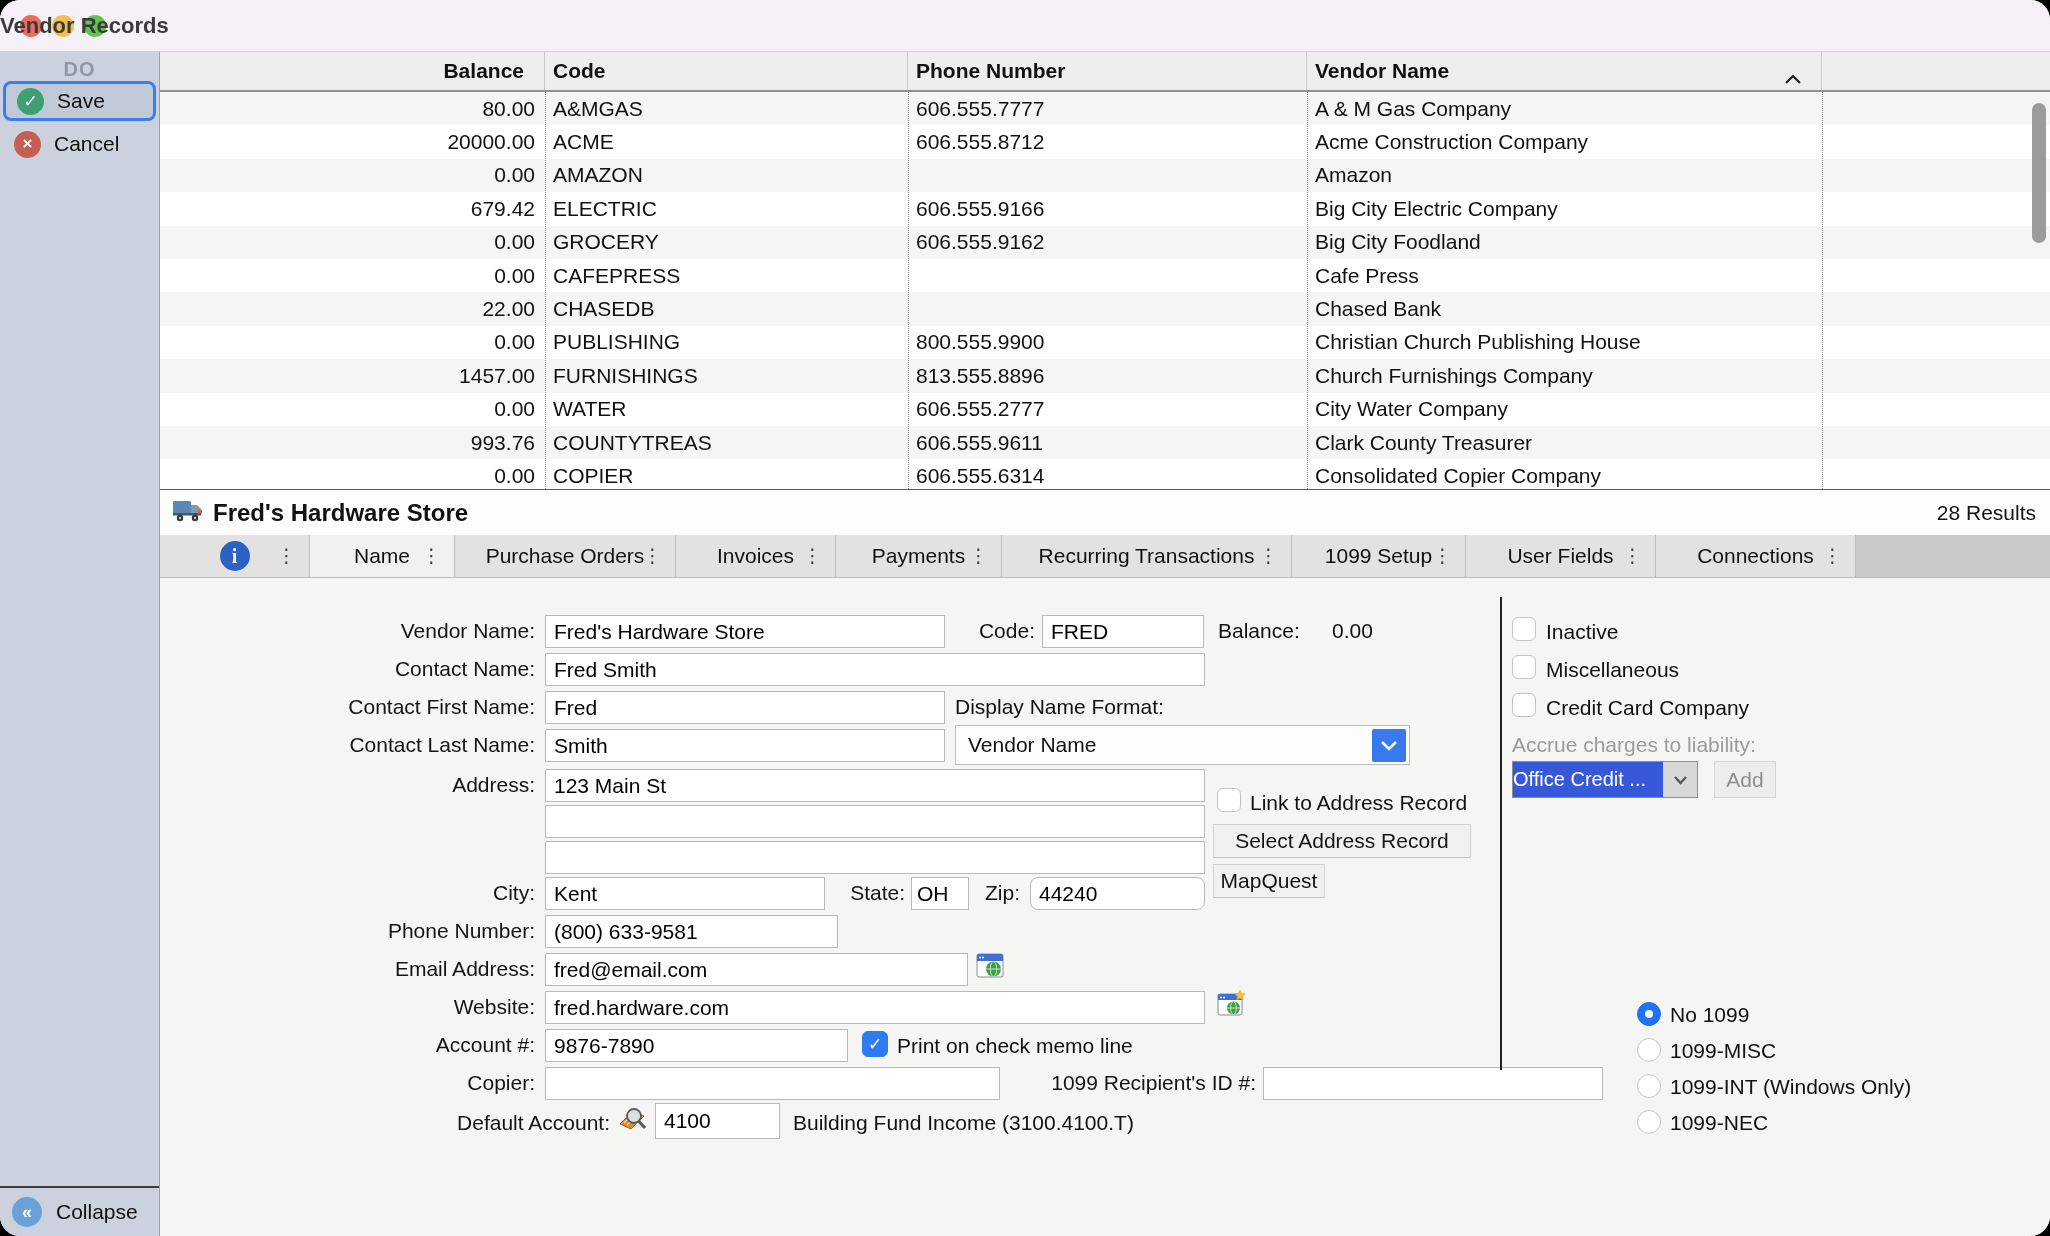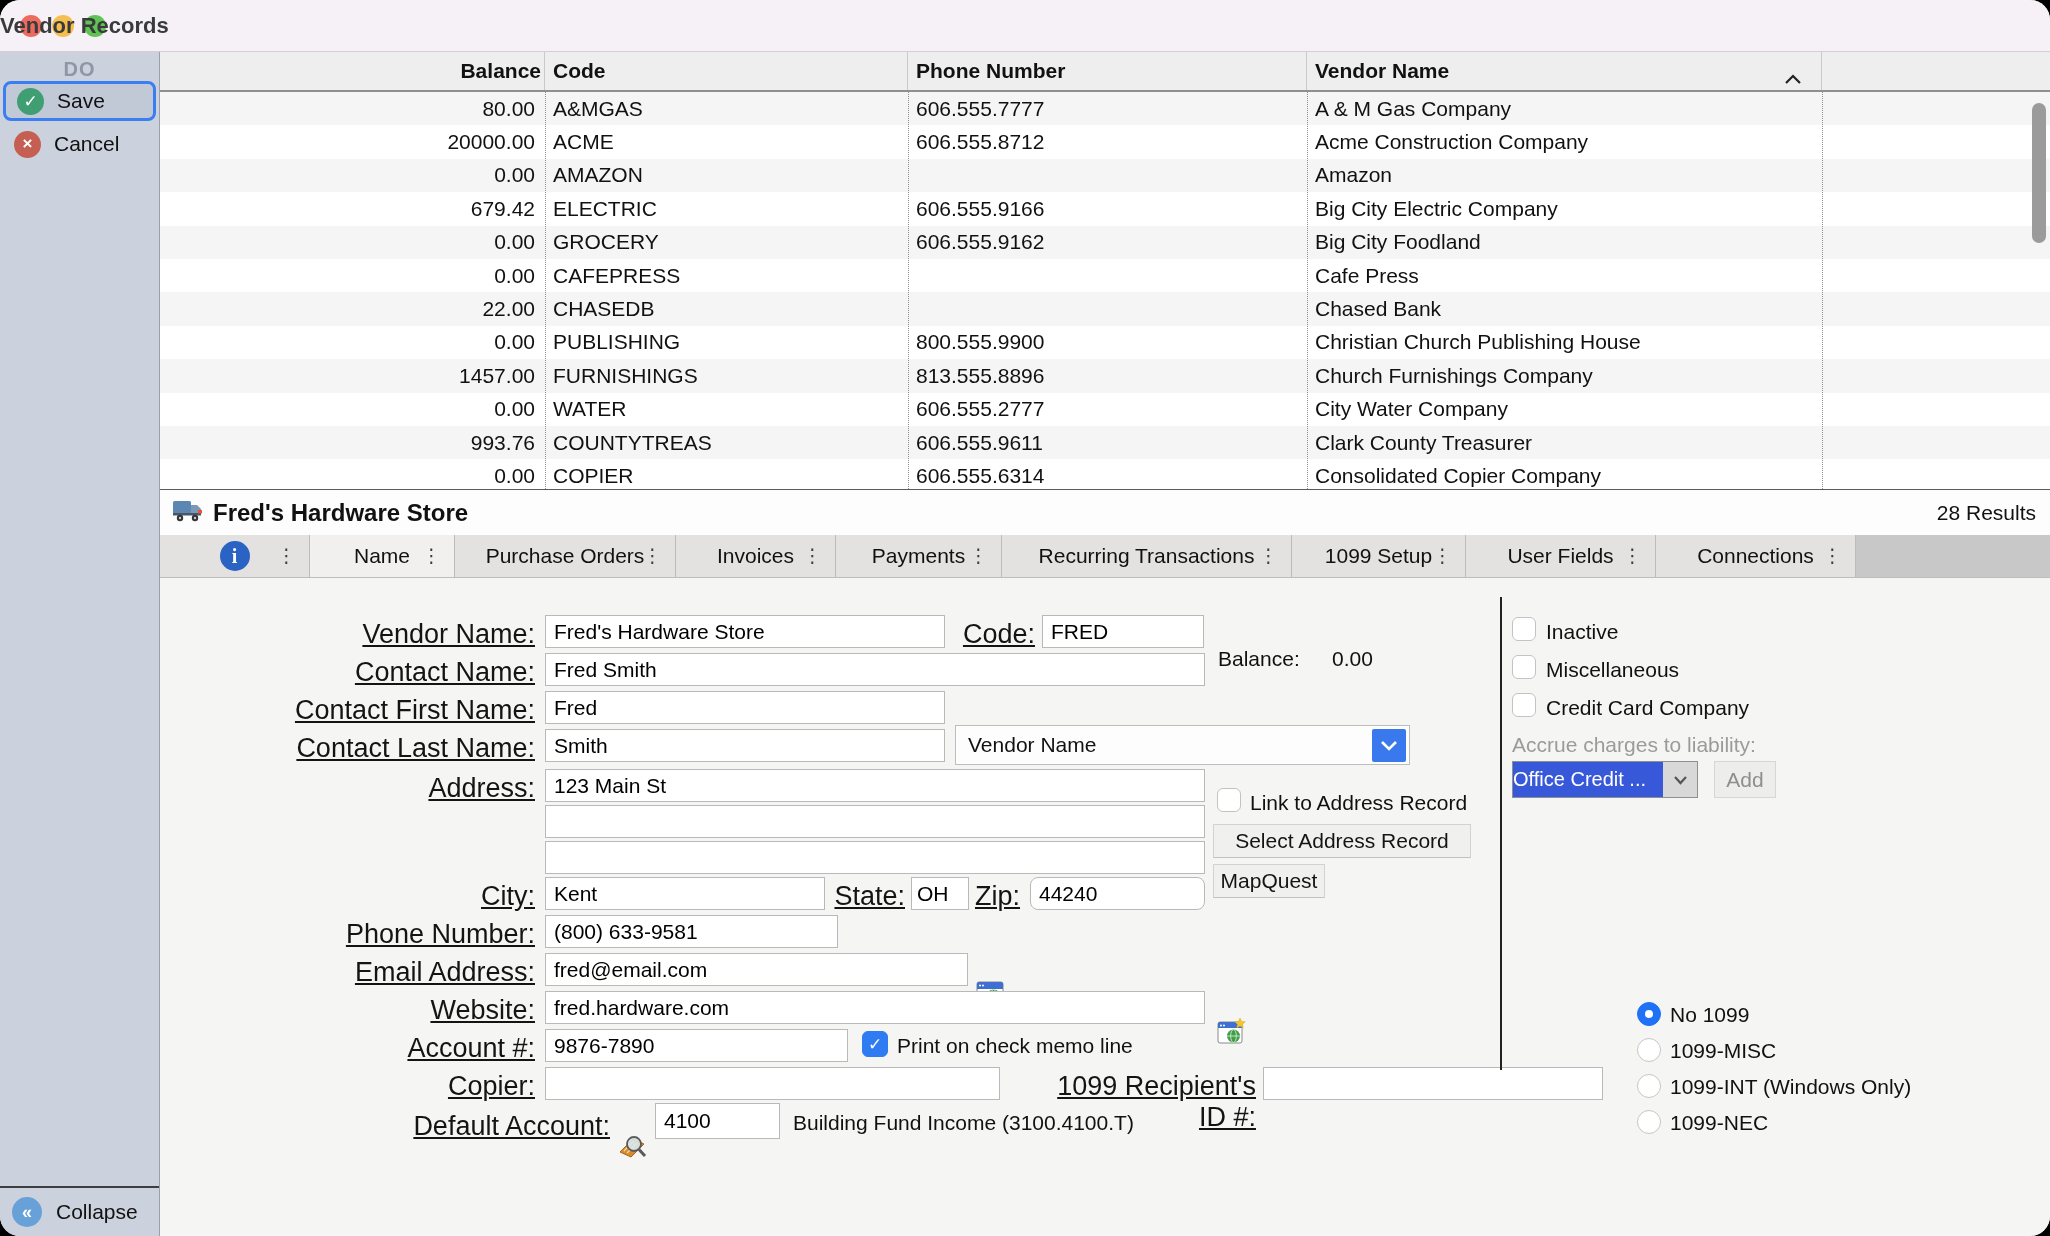--- a/index.html
+++ b/index.html
@@ -1,19 +1,19 @@
 <!DOCTYPE html>
 <html><head>
 <meta charset="utf-8">
 <style>
   html,body{margin:0;padding:0;background:#000;}
   *{box-sizing:border-box;}
   .window{position:relative;width:2050px;height:1236px;border-radius:20px;overflow:hidden;
     background:#f5f5f4;font-family:"Liberation Sans","DejaVu Sans",sans-serif;color:#111;}
-  .abs{position:absolute;margin-top:28px;}
+  .abs{position:absolute;}
 
   
   .titlebar{position:absolute;left:0;top:0;width:2050px;height:52px;background:#f6f1f6;
     border-bottom:1px solid #d5cfd5;}
   .tl{position:absolute;top:15px;width:22px;height:22px;border-radius:50%;}
   .tl.red{left:20px;background:#ec6a5e;}
   .tl.yellow{left:52px;background:#f5bf4f;}
   .tl.green{left:84px;background:#5fc454;}
   .title{position:absolute;left:0;top:13px;width:100%;text-align:left;font-size:22px;
     font-weight:bold;color:#3a3a3c;}
@@ -34,21 +34,21 @@
   .collapse-row{position:absolute;left:0;bottom:0;width:100%;height:50px;border-top:2px solid #3c3e41;
     display:flex;align-items:center;gap:14px;padding-left:12px;font-size:21px;}
   .cicon.blue{width:30px;height:30px;background:#68a1d8;font-size:18px;}
 
   
   .vtable{position:absolute;left:160px;top:52px;width:1890px;height:437px;background:#fff;overflow:hidden;}
   .thead{display:grid;grid-template-columns:385px 363px 399px 515px 1fr;height:40px;
     background:#efeeef;border-bottom:2px solid #8f8f8f;font-weight:bold;font-size:21px;align-items:center;}
   .thead>div{height:100%;display:flex;align-items:center;border-right:1px solid #c9c9c9;}
   .thead>div:last-child{border-right:none;}
-  .h-bal{justify-content:flex-end;padding-right:3px;}
+  .h-bal{justify-content:flex-end;padding-right:20px;}
   .h-code,.h-phone,.h-name{padding-left:8px;}
   .h-name{position:relative;}
   .sort{position:absolute;right:18px;top:14px;}
   .trow{display:grid;grid-template-columns:385px 363px 399px 515px 1fr;height:33.4px;
     align-items:center;font-size:21px;}
   .trow:nth-child(even){background:#f5f5f6;}
   .trow>div{height:100%;display:flex;align-items:center;overflow:hidden;white-space:nowrap;}
   .b{justify-content:flex-end;padding-right:10px;}
   .c,.p,.n{padding-left:8px;}
   .dotline{position:absolute;top:40px;height:397px;width:0;border-left:1px dotted #8f8f8f;}
@@ -65,21 +65,21 @@
     display:flex;border-bottom:1px solid #bdbdbd;}
   .tab{position:relative;height:100%;background:#e3e2e1;border-right:1px solid #bdbcbb;
     display:flex;align-items:center;justify-content:center;font-size:21px;}
   .tab.active{background:#f1f0ef;}
   .tab .dots{position:absolute;right:13px;top:9px;font-size:19px;color:#3c3c3c;}
   .info-circle{width:30px;height:30px;border-radius:50%;background:#2a63c4;color:#fff;
     font-weight:bold;font-size:20px;display:flex;align-items:center;justify-content:center;font-family:"Liberation Serif",serif;}
 
   
   .form{position:absolute;left:160px;top:578px;width:1890px;height:658px;background:#f5f5f4;}
-  .flabel{position:absolute;left:75px;width:300px;text-align:right;font-size:27px;color:#141414;text-decoration:underline;}
+  .flabel{position:absolute;left:75px;width:300px;text-align:right;font-size:21px;color:#141414;}
   .tinput{position:absolute;height:33px;background:#fff;border:1px solid #b9b9b9;font-size:21px;
     padding:0 8px;font-family:inherit;color:#000;}
   .btn{position:absolute;background:#f0f0ef;border:1px solid #d2d2d0;border-bottom-color:#c2c2c0;
     font-size:21px;display:flex;align-items:center;justify-content:center;color:#141414;}
   .cb{position:absolute;width:24px;height:24px;background:#fff;border:1px solid #c3c3c3;border-radius:6px;}
   .cb.checked{background:#2e7bf2;border-color:#2e7bf2;color:#fff;font-size:17px;font-weight:bold;
     display:flex;align-items:center;justify-content:center;}
   .cblabel{position:absolute;font-size:21px;}
   .radio{position:absolute;width:24px;height:24px;border-radius:50%;background:#fff;border:1px solid #c6c6c6;}
   .radio.sel{background:#1f72f5;border-color:#1f72f5;}

